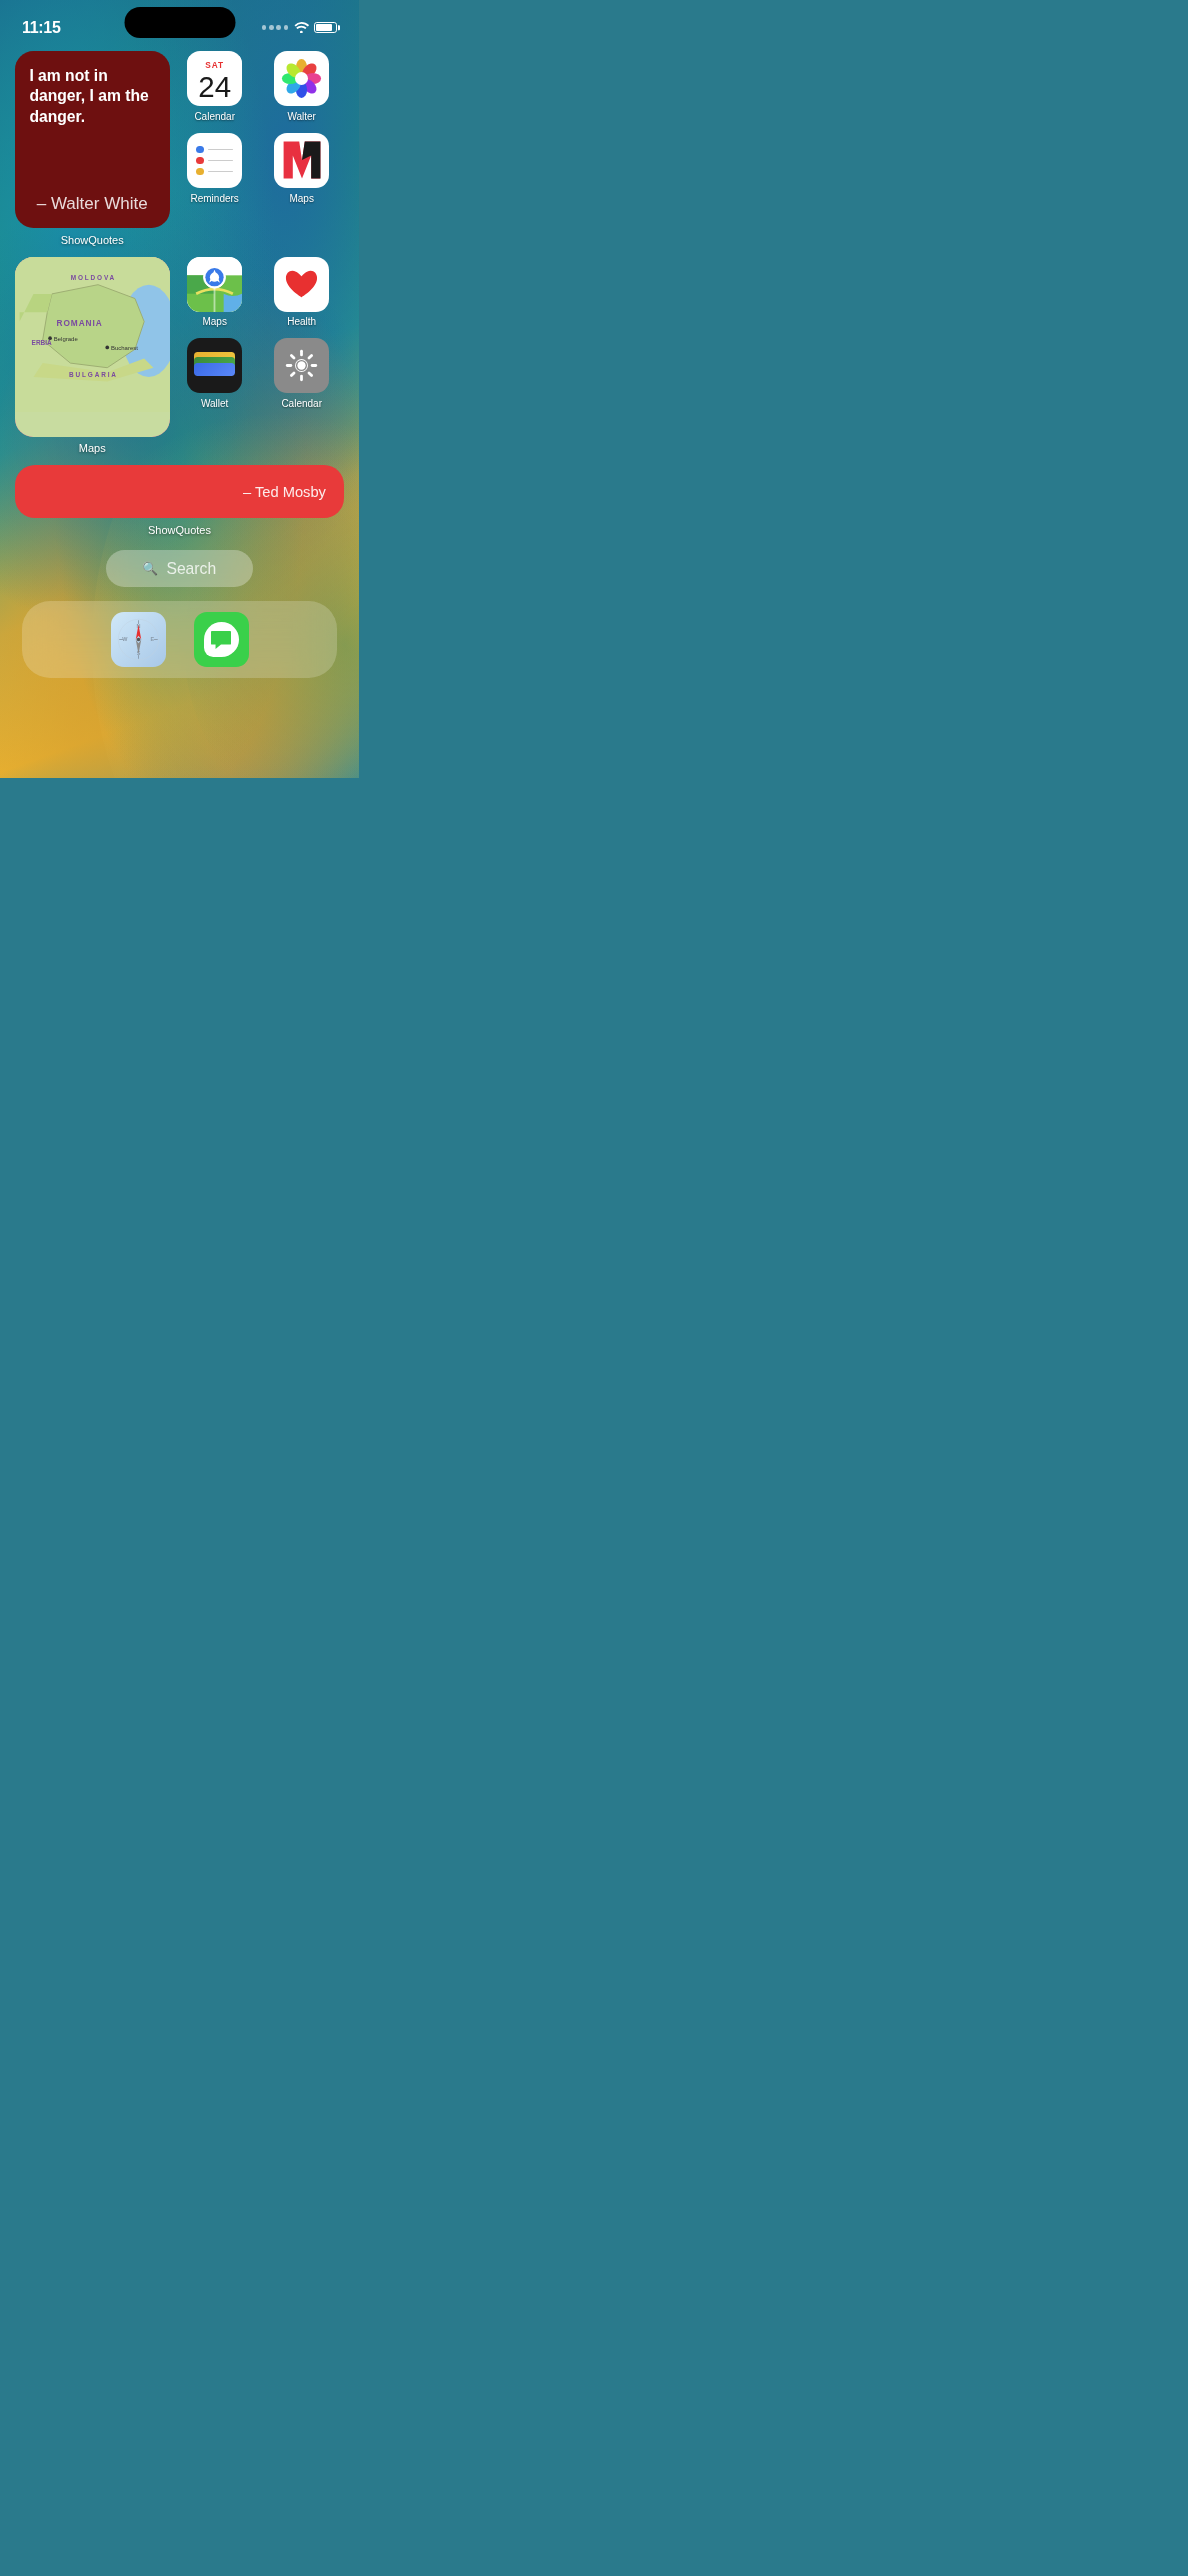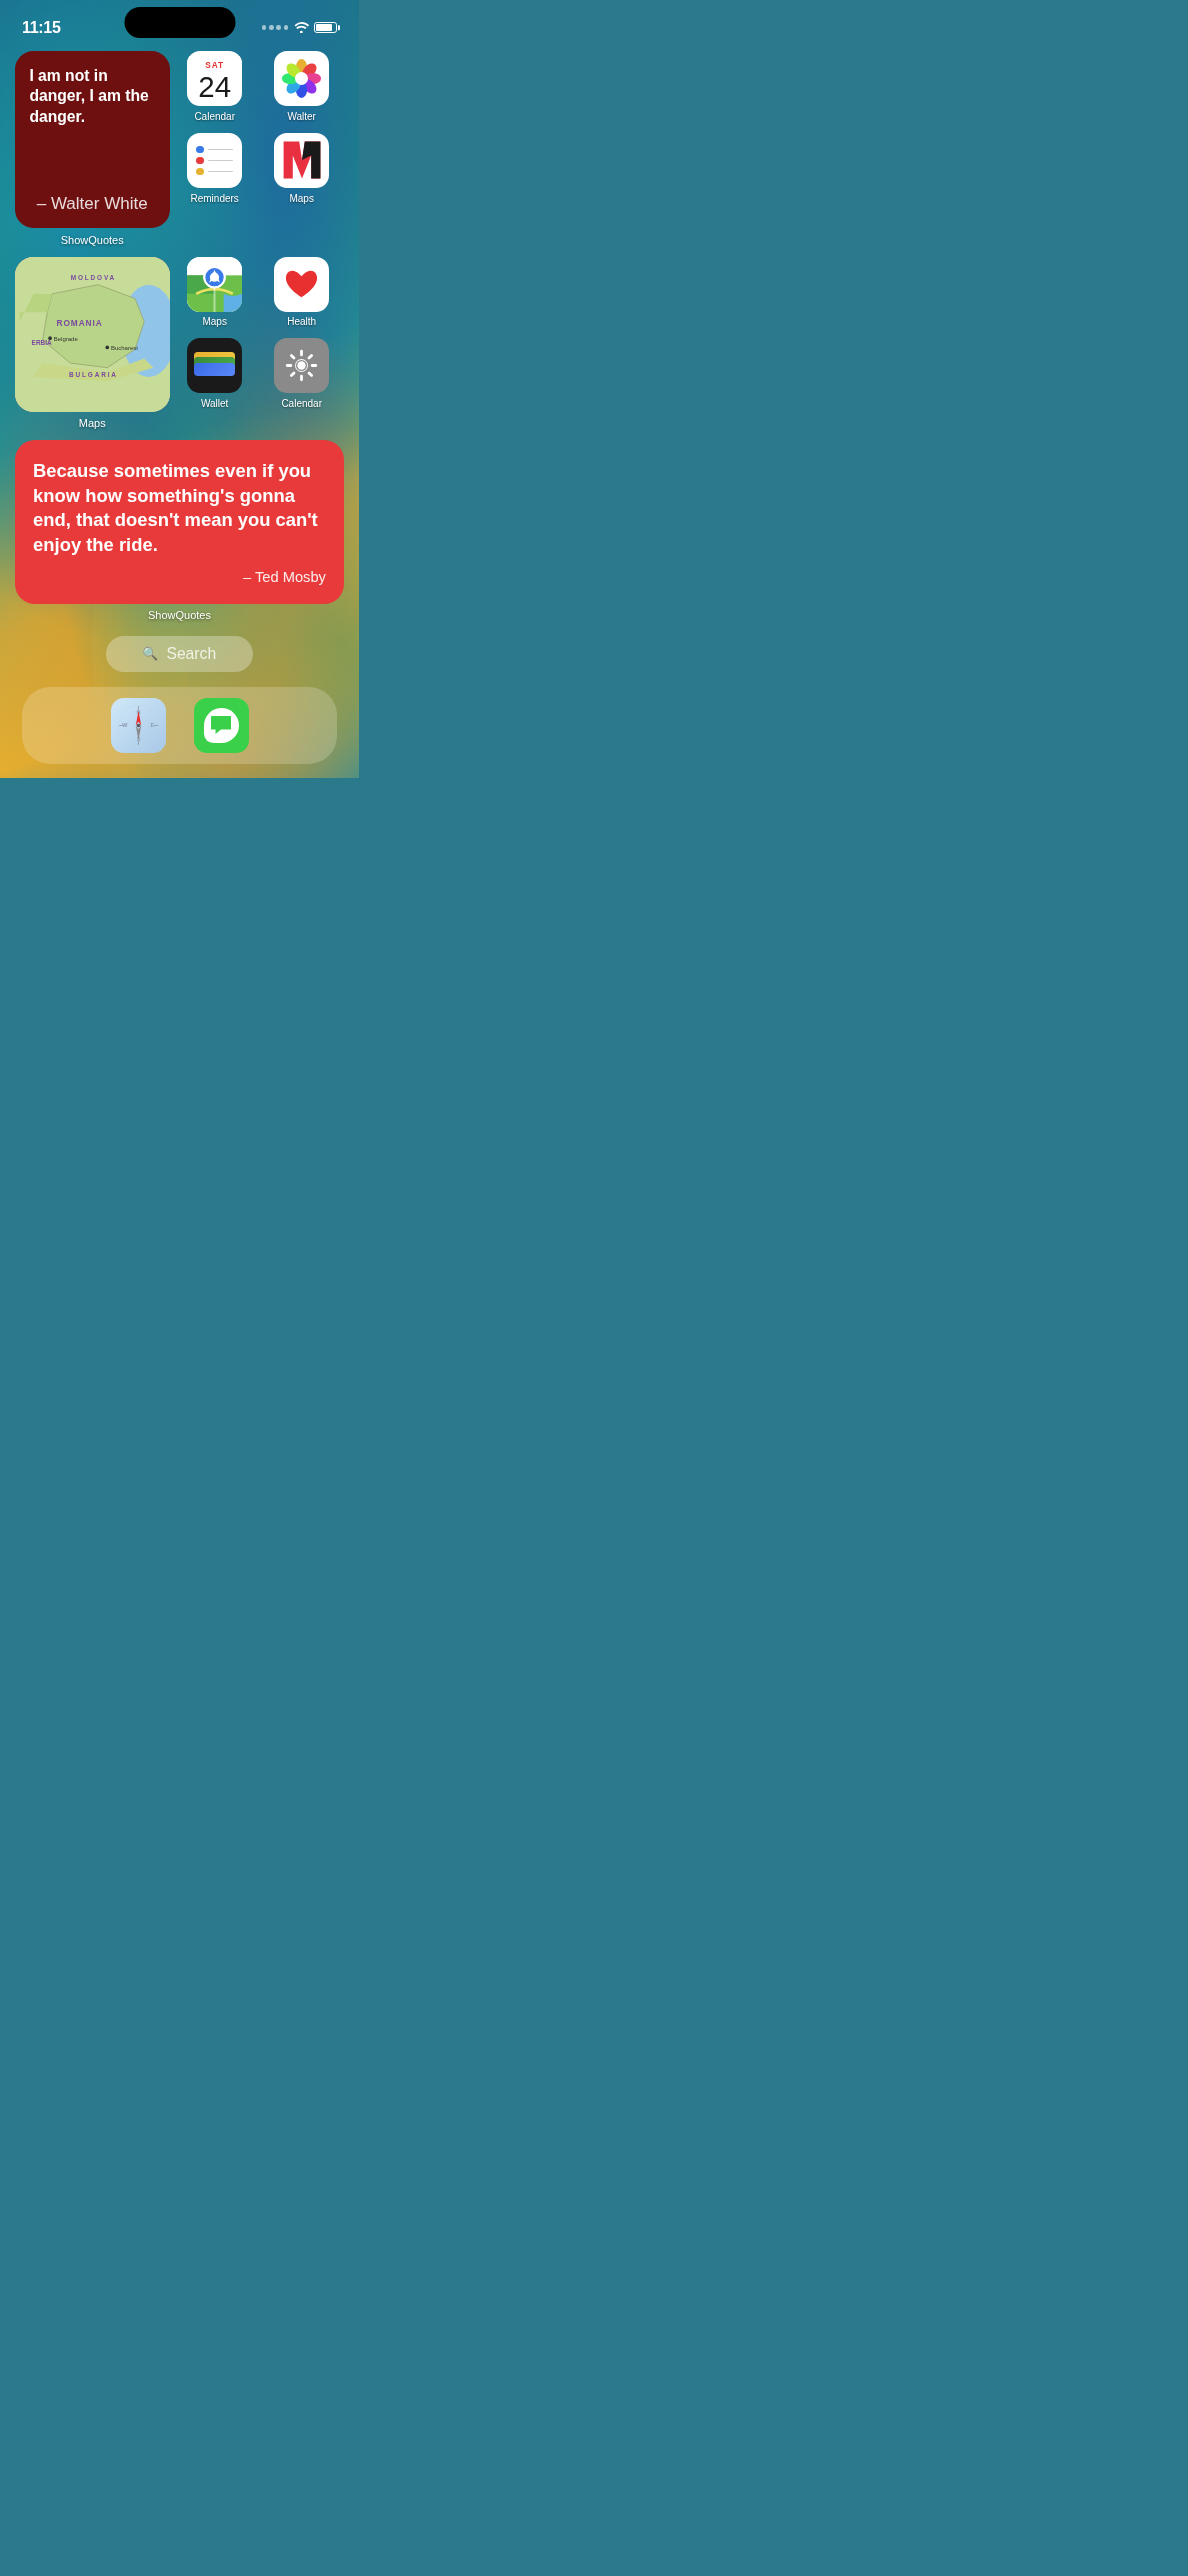--- a/index.html
+++ b/index.html
@@ -323,21 +323,21 @@
     }
 
     
     .settings-icon {
       background: #8a8a8a;
     }
 
     
     .maps-widget {
       width: 155px;
-      height: 155px;
+      height: 180px;
       border-radius: 18.4px;
       overflow: hidden;
       background: #ec4899;
       position: relative;
     }
 
     .map-bg {
       width: 100%;
       height: 100%;
       background: #c8dca0;
@@ -664,21 +664,20 @@
             </svg>
           </div>
           <span class="app-label">Calendar</span>
         </div>
       </div>
     </div>
   </div>
 
   <div>
     <div class="showquotes-red">
-      <div class="quote-text-large">Because sometimes even if you know how something's gonna end, that doesn't mean you can't enjoy the ride.</div>
       <div class="quote-author-right">– Ted Mosby</div>
     </div>
     <div class="widget-label">ShowQuotes</div>
   </div>
 
   <div class="search-container">
     <button class="search-btn">
       <span class="search-icon-symbol">🔍</span>
       <span class="search-text">Search</span>
     </button>

